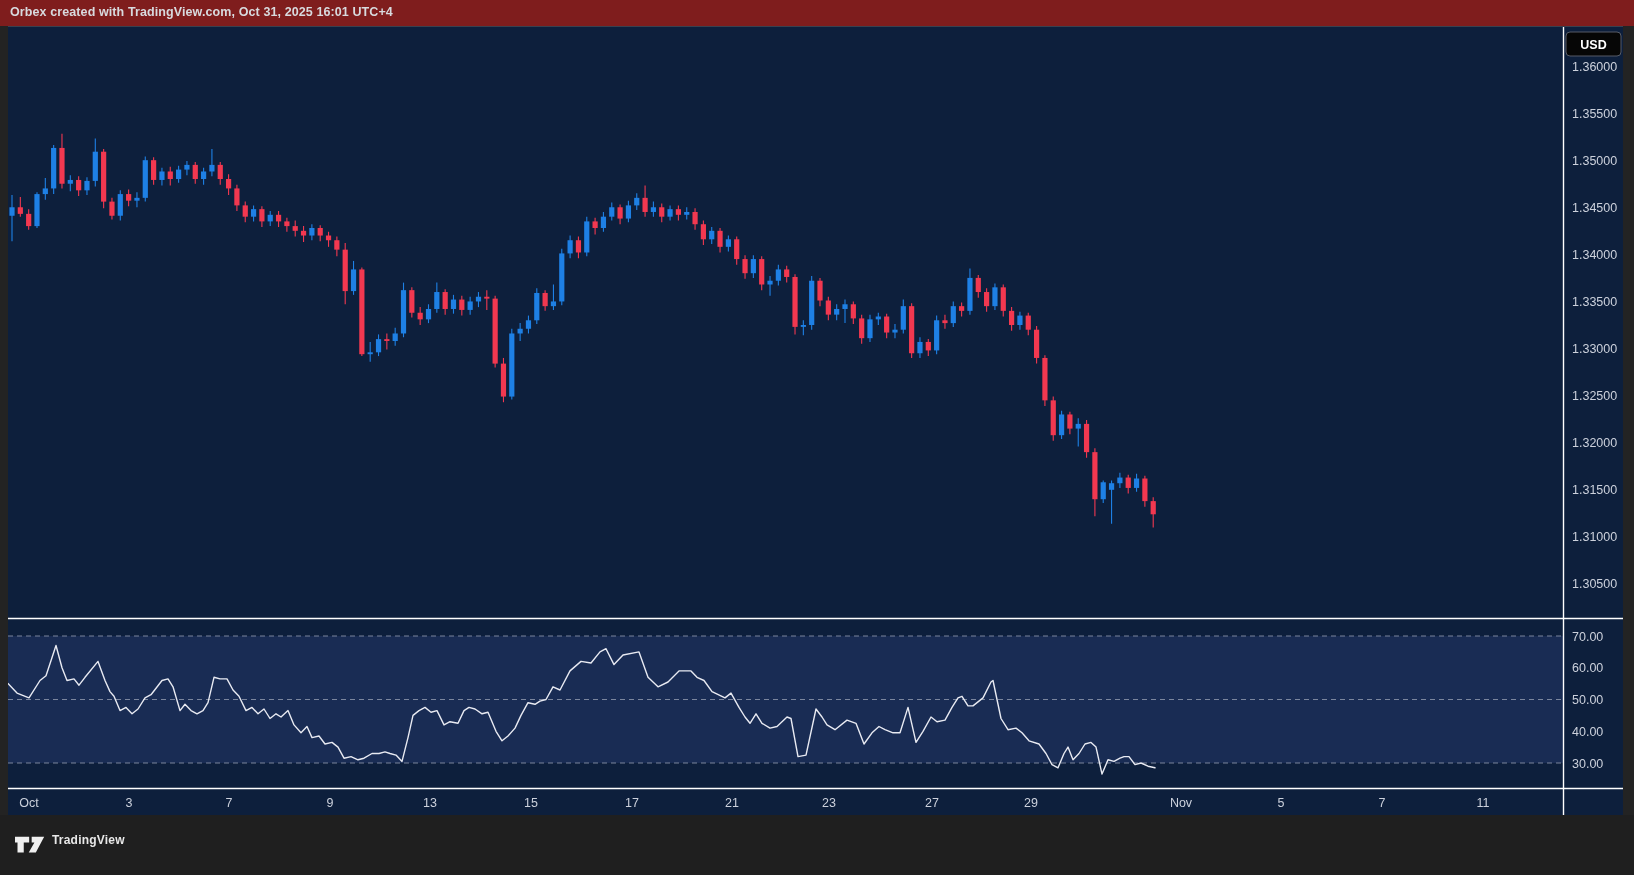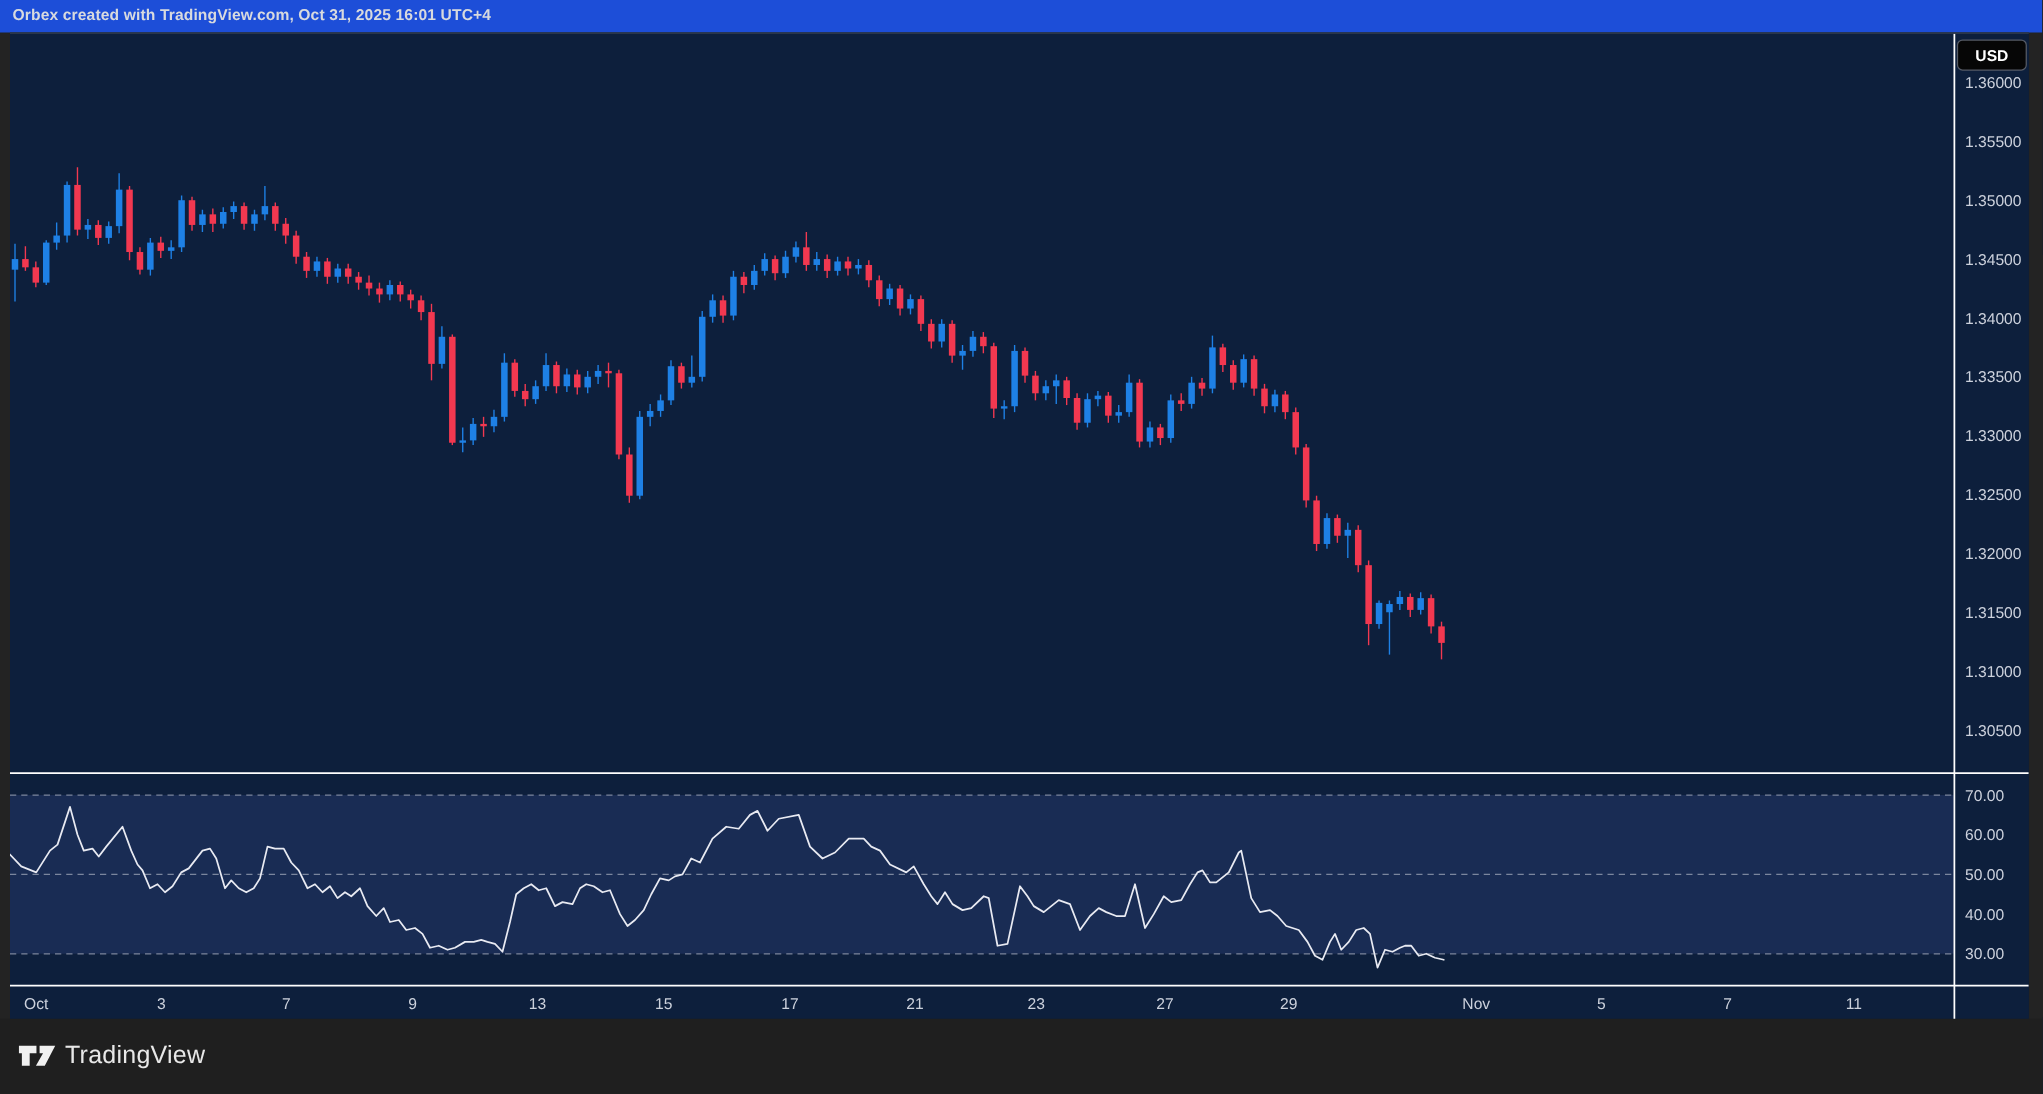--- a/index.html
+++ b/index.html
@@ -1,25 +1,25 @@
 <!DOCTYPE html>
 <html><head>
 <meta charset="utf-8">
 <style>
   html,body{margin:0;padding:0;background:#232323;}
   .page{position:relative;width:1634px;height:875px;background:#232323;overflow:hidden;
         font-family:"Liberation Sans",sans-serif;}
-  .topbar{position:absolute;left:0;top:0;width:1634px;height:26px;background:#1d4ed8;}
+  .topbar{position:absolute;left:0;top:0;width:1634px;height:26px;background:#7f1d1d;}
   .topbar span{position:absolute;left:10px;top:5px;font-size:12.5px;font-weight:bold;color:#d8dade;letter-spacing:.1px;}
   .chart{position:absolute;left:8px;top:26px;width:1615px;height:789px;background:#0d1f3c;
          border-top:1px solid #39414f;box-sizing:border-box;}
   .chart svg{display:block;}
   .brandbar{position:absolute;left:0;top:815px;width:1634px;height:60px;background:#1f1f1f;}
   .logo{position:absolute;left:15px;top:19px;width:30px;height:22px;}
-  .brandtext{position:absolute;left:52px;top:18px;font-size:20px;font-weight:normal;color:#e8e8e8;letter-spacing:.2px;}
+  .brandtext{position:absolute;left:52px;top:18px;font-size:12px;font-weight:bold;color:#e8e8e8;letter-spacing:.2px;}
 </style>
 </head>
 <body>
 
 <div class="page">
   <div class="topbar">
     <span>Orbex created with TradingView.com, Oct 31, 2025 16:01 UTC+4</span>
   </div>
 
   <div class="chart">

